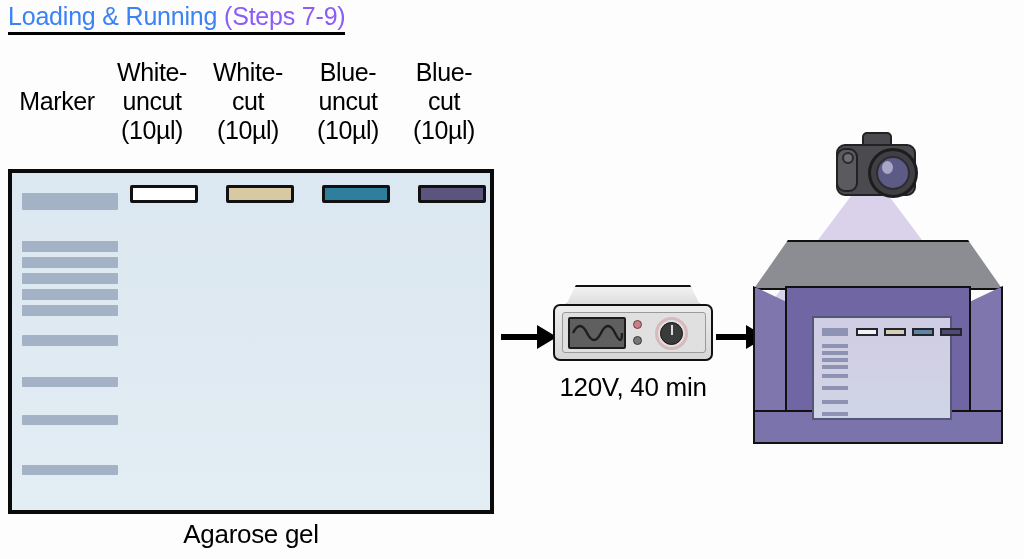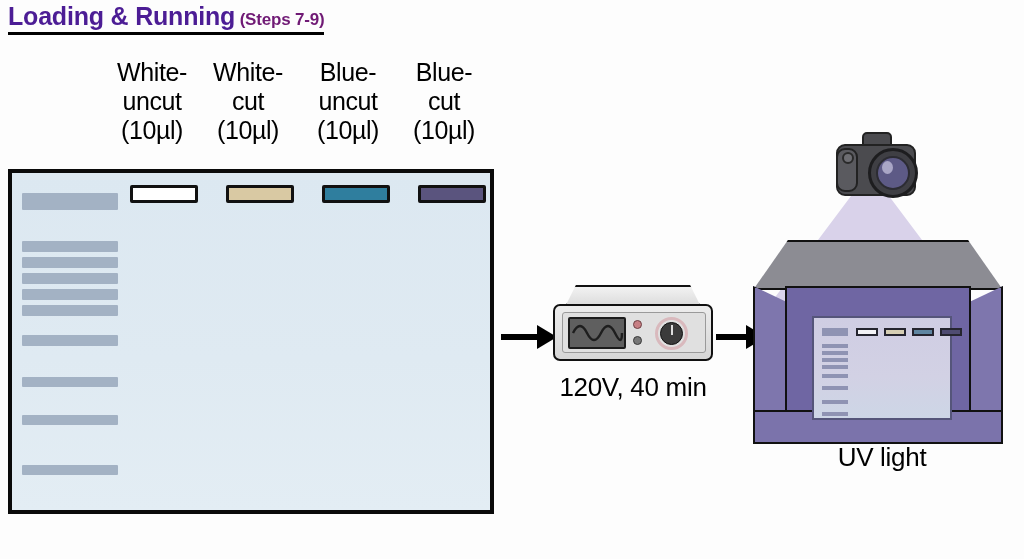--- a/index.html
+++ b/index.html
@@ -12,22 +12,22 @@
   }
   #stage{position:absolute;inset:0;}
 
   
   #title-block{
     position:absolute;left:8px;top:2px;
     border-bottom:3px solid #000;
     padding-bottom:1px;
     white-space:nowrap;
   }
-  #title-bold{font-size:25px;font-weight:bold;color:#4c1d95;letter-spacing:-0.2px;}
-  #title-rest{font-size:17px;font-weight:bold;color:#701a75;letter-spacing:-0.2px;}
+  #title-bold{font-size:25px;font-weight:normal;color:#3b82f6;letter-spacing:-0.2px;}
+  #title-rest{font-size:25px;font-weight:normal;color:#8b5cf6;letter-spacing:-0.2px;}
 
   
   .lane-header{
     position:absolute;
     text-align:center;
     font-size:25px;
     color:#000;
     line-height:29px;
     letter-spacing:-0.4px;
     white-space:nowrap;
@@ -199,20 +199,21 @@
 <body>
 
 <div id="stage">
 
   <div id="title-block">
     <span id="title-bold">Loading &amp; Running</span><span id="title-rest"> (Steps 7-9)</span>
   </div>
 
   <div id="lane-headers">
       <div class="lane-header" style="left: 2px; width: 110px; top: 87px;">
+        <span class="ln">Marker</span>
       </div>
       <div class="lane-header" style="left: 104px; width: 96px; top: 58px;">
         <span class="ln">White-</span>
         <span class="ln">uncut</span>
         <span class="ln">(10µl)</span>
       </div>
       <div class="lane-header" style="left: 200px; width: 96px; top: 58px;">
         <span class="ln">White-</span>
         <span class="ln">cut</span>
         <span class="ln">(10µl)</span>
@@ -242,20 +243,21 @@
         <div class="band" style="left: 10px; width: 96px; top: 242px; height: 10px; background: rgb(163, 178, 196);"></div>
         <div class="band" style="left: 10px; width: 96px; top: 292px; height: 10px; background: rgb(163, 178, 196);"></div>
       </div>
     <div id="gel-wells">
         <div class="well" style="left: 118px; width: 68px; top: 12px; height: 18px; background: rgb(255, 255, 255);"></div>
         <div class="well" style="left: 214px; width: 68px; top: 12px; height: 18px; background: rgb(217, 201, 163);"></div>
         <div class="well" style="left: 310px; width: 68px; top: 12px; height: 18px; background: rgb(47, 126, 158);"></div>
         <div class="well" style="left: 406px; width: 68px; top: 12px; height: 18px; background: rgb(90, 84, 126);"></div>
       </div>
   </div>
+  <div id="gel-caption">Agarose gel</div>
 
   <div id="arrow-group">
       <div class="arrow" style="left: 501px; top: 325px; width: 56px;">
         <div class="shaft" style="width: 38px;"></div>
         <div class="head" style="left: 36px;"></div>
       </div>
       <div class="arrow" style="left: 716px; top: 325px; width: 50px;">
         <div class="shaft" style="width: 32px;"></div>
         <div class="head" style="left: 30px;"></div>
       </div>
@@ -310,15 +312,14 @@
         </div>
       <div id="uv-wells">
           <div style="position: absolute; left: 8px; width: 26px; top: 10px; height: 8px; background: rgb(143, 147, 179); box-sizing: border-box;"></div>
           <div class="uv-well" style="position: absolute; left: 42px; width: 22px; top: 10px; height: 8px; background: rgb(242, 242, 245); box-sizing: border-box;"></div>
           <div class="uv-well" style="position: absolute; left: 70px; width: 22px; top: 10px; height: 8px; background: rgb(214, 207, 180); box-sizing: border-box;"></div>
           <div class="uv-well" style="position: absolute; left: 98px; width: 22px; top: 10px; height: 8px; background: rgb(95, 134, 161); box-sizing: border-box;"></div>
           <div class="uv-well" style="position: absolute; left: 126px; width: 22px; top: 10px; height: 8px; background: rgb(79, 76, 114); box-sizing: border-box;"></div>
         </div>
     </div>
   </div>
-  <div id="uv-caption">UV light</div>
 
 </div>
 
 </body></html>

